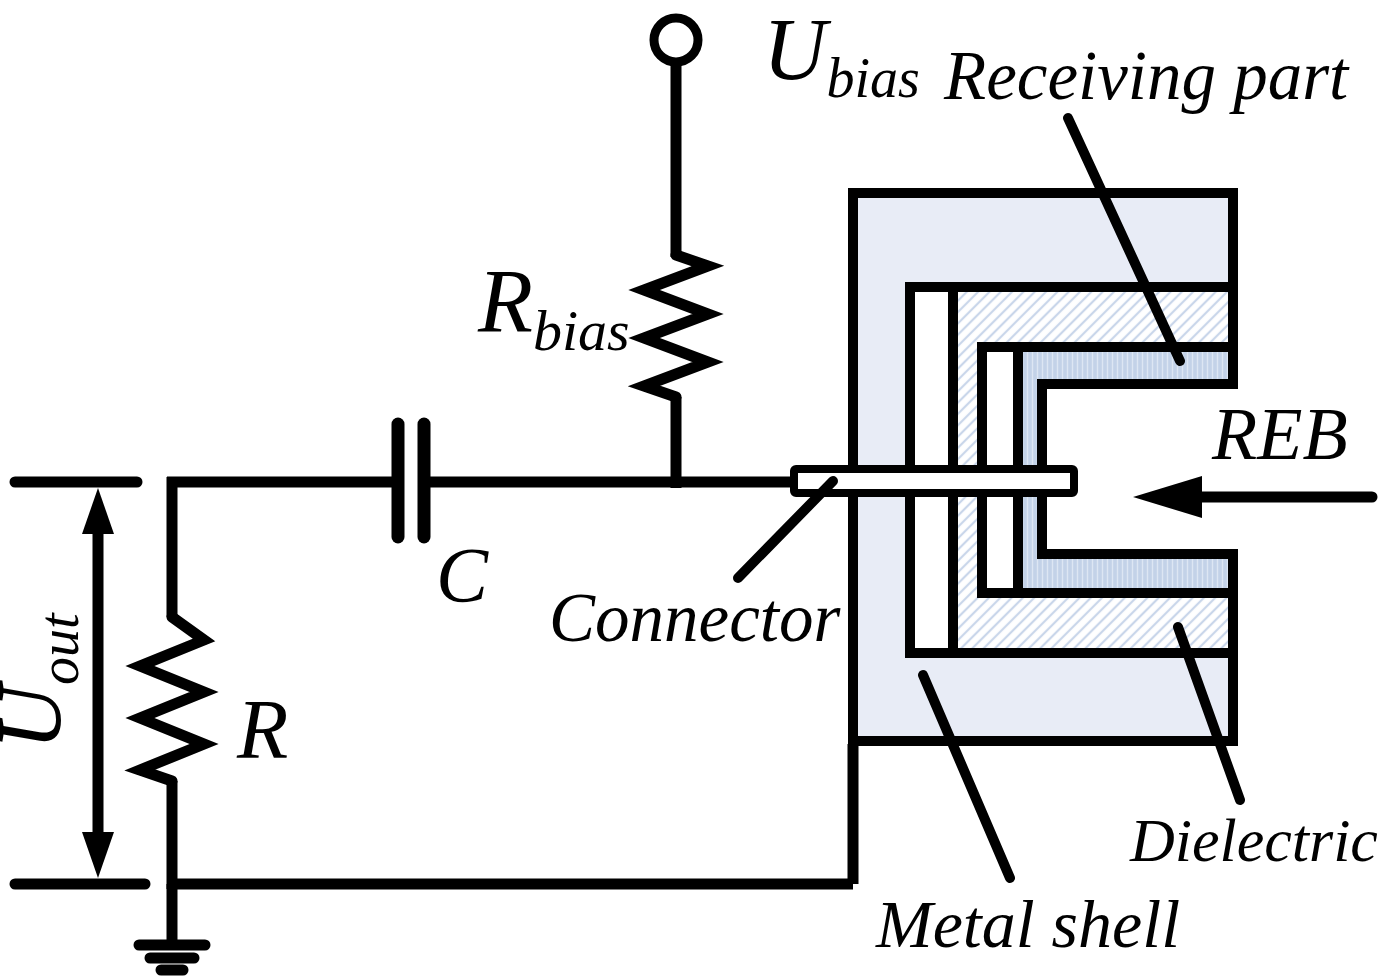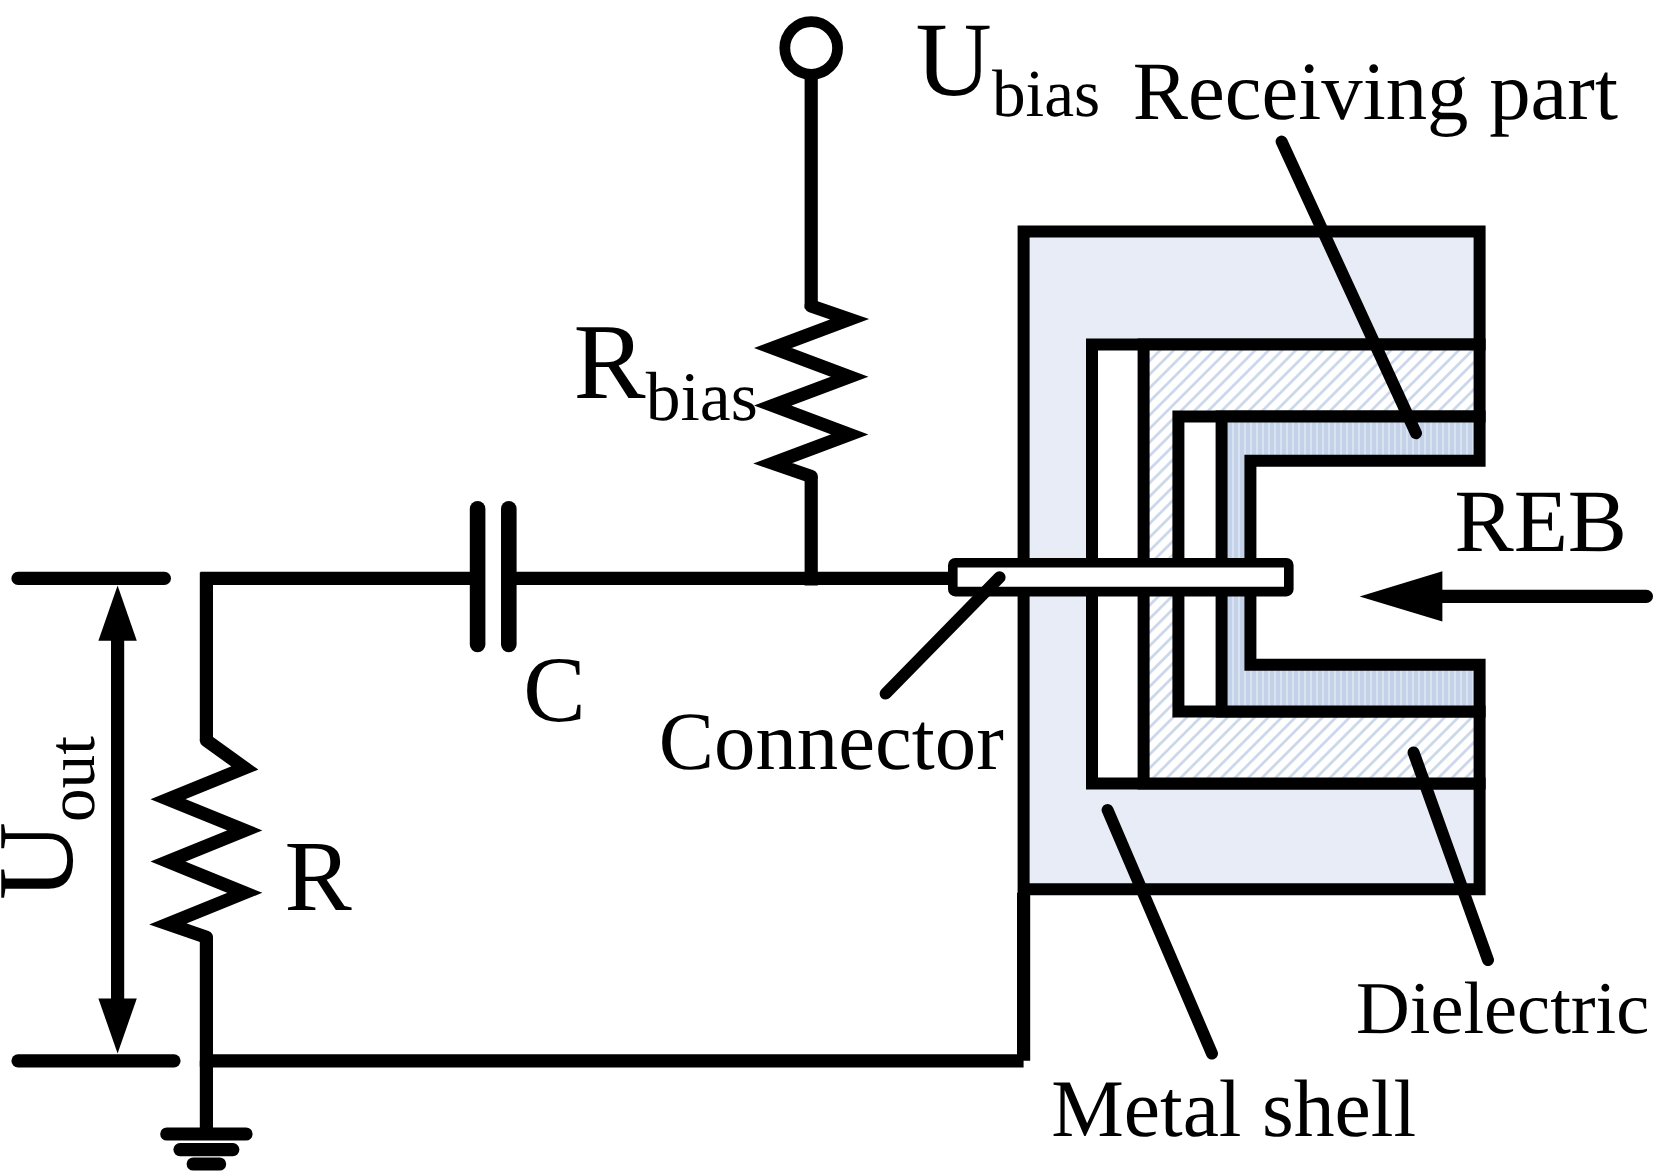--- a/index.html
+++ b/index.html
@@ -4,21 +4,21 @@
 <style>
   :root{
     --line:#000000;
     --metal-shell-fill:#e8ecf6;
     --dielectric-stripe:#c9d6ea;
     --receiving-fill:#c3d2e8;
     --receiving-stripe:#dde6f3;
     --background:#ffffff;
   }
   html,body{margin:0;padding:0;background:var(--background);}
-  .stage{width:1400px;height:977px;position:relative;overflow:hidden;background:var(--background);}
+  .stage{width:1400px;height:977px;position:relative;overflow:hidden;background:var(--background);font-style:italic;}
   svg{display:block;}
   text{font-family:"Liberation Serif","DejaVu Serif",serif;fill:var(--line);}
   .wire{stroke:var(--line);stroke-width:11;fill:none;}
   .wire-round{stroke:var(--line);stroke-width:11;fill:none;stroke-linecap:round;}
   .zigzag{stroke:var(--line);stroke-width:11;fill:none;stroke-linejoin:miter;stroke-linecap:round;}
   .cupline{stroke:var(--line);stroke-width:10;}
   .leader{stroke:var(--line);stroke-width:10;fill:none;stroke-linecap:round;}
   .plate{stroke:var(--line);stroke-width:13;stroke-linecap:round;}
   .solidhead{fill:var(--line);stroke:none;}
 </style>

